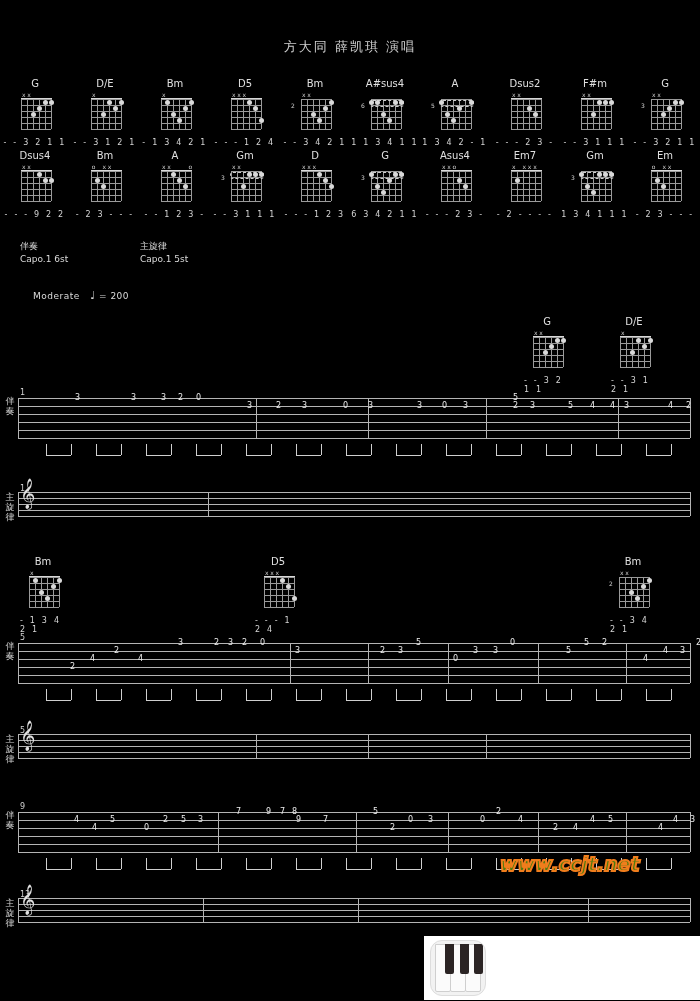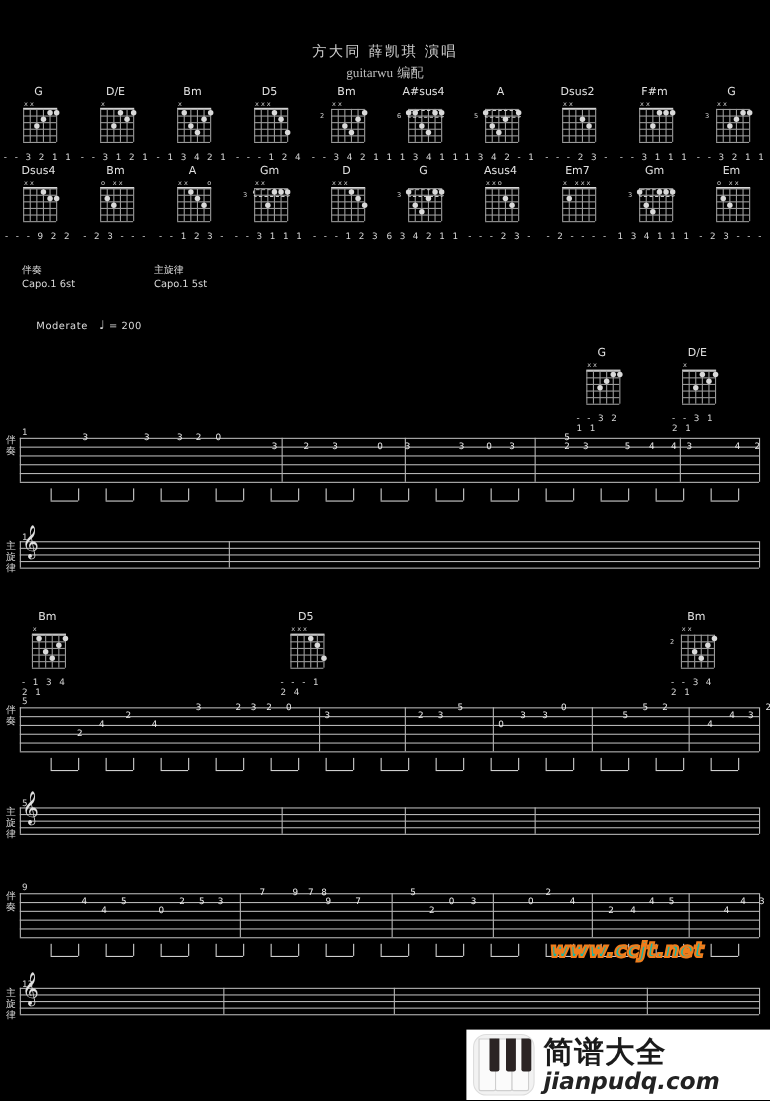--- a/index.html
+++ b/index.html
@@ -71,21 +71,21 @@
   .beam{position:absolute;height:1px;background:#cfcfcf;}
   .clef{position:absolute;font-size:26px;color:#e0e0e0;line-height:26px;
         font-family:"DejaVu Serif",serif;}
 
   
   .wm-ccjt{position:absolute;left:500px;top:856px;width:198px;height:70px;
            font-family:"DejaVu Sans",sans-serif;}
   .wm-ccjt .big{font-size:34px;font-weight:bold;letter-spacing:1px;
        color:#000;-webkit-text-stroke:2px #f07d1c;text-shadow:0 0 0 #f07d1c;}
   .wm-ccjt .url{font-size:19px;font-weight:bold;font-style:italic;margin-top:-3px;
-       color:#14b8a6;-webkit-text-stroke:2px #f07d1c;}
+       color:#4d7c0f;-webkit-text-stroke:2px #f07d1c;}
   .wm-jp{position:absolute;left:424px;top:936px;width:276px;height:64px;
          background:#fff;display:flex;align-items:center;gap:8px;padding-left:6px;
          box-sizing:border-box;}
   .piano{width:54px;height:54px;border-radius:12px;background:#f2f2f2;
          border:1px solid #ddd;position:relative;overflow:hidden;}
   .piano .wk{position:absolute;top:3px;bottom:3px;width:14px;background:#fbfbfb;
              border:1px solid #cfcfcf;border-radius:0 0 2px 2px;}
   .piano .bk{position:absolute;top:3px;height:30px;width:9px;background:#2b2424;
              border-radius:0 0 2px 2px;}
   .jp-text{display:flex;flex-direction:column;line-height:1;}
@@ -93,24 +93,20 @@
          font-family:"DejaVu Sans",sans-serif;}
   .jp-en{font-size:21px;font-style:italic;font-weight:bold;color:#222;
          font-family:"DejaVu Sans",sans-serif;margin-top:3px;}
 </style>
 </head>
 <body>
 
 <div class="sheet">
 
   <div class="subtitle">方大同 薛凯琪 演唱</div>
-  <div class="arranger">
-    <span class="gw">guitarwu</span>
-    <span>编配</span>
-  </div>
 
   <div class="chordrow r1" id="chordrow1">
       <div class="chordcell">
         <div class="chordname">G</div>
         <div class="cdwrap">
           <div class="cd-mutes">
             <span>x</span>
             <span>x</span>
             <span></span>
             <span></span>
@@ -1095,24 +1091,20 @@
 
   <div class="wm-jp">
     <div class="piano">
       <div class="wk" style="left:4px"></div>
         <div class="wk" style="left:19px"></div>
       <div class="wk" style="left:34px"></div>
       <div class="bk" style="left:14px"></div>
         <div class="bk" style="left:29px"></div>
       <div class="bk" style="left:43px"></div>
     </div>
-    <div class="jp-text">
-      <div class="jp-cn">简谱大全</div>
-      <div class="jp-en">jianpudq.com</div>
-    </div>
   </div>
 
 <div class="inline-chord" style="left: 524px; top: 316px; display: flex; flex-direction: column; align-items: center;">
       <div class="chordname">G</div>
       <div class="cdwrap">
         <div class="cd-mutes">
           <span>x</span>
           <span>x</span>
           <span></span>
           <span></span>

